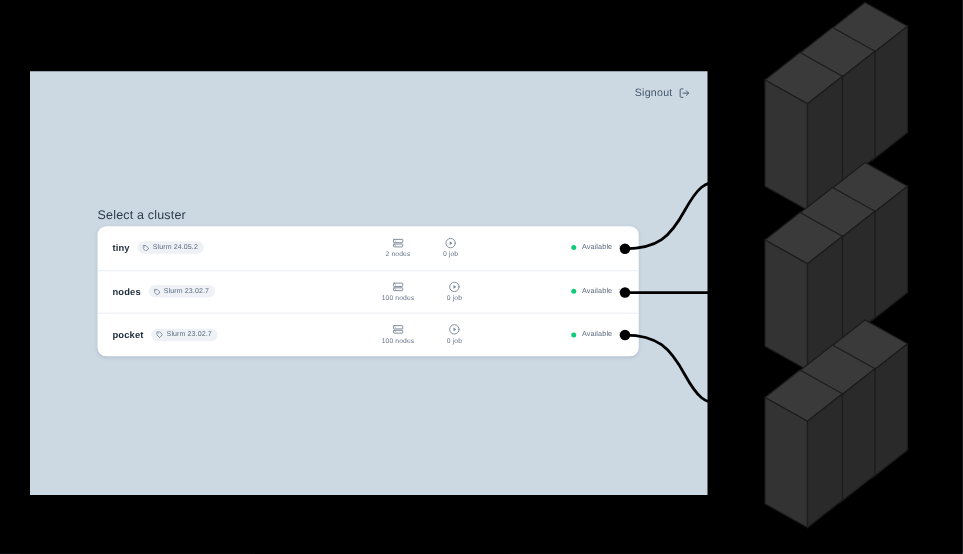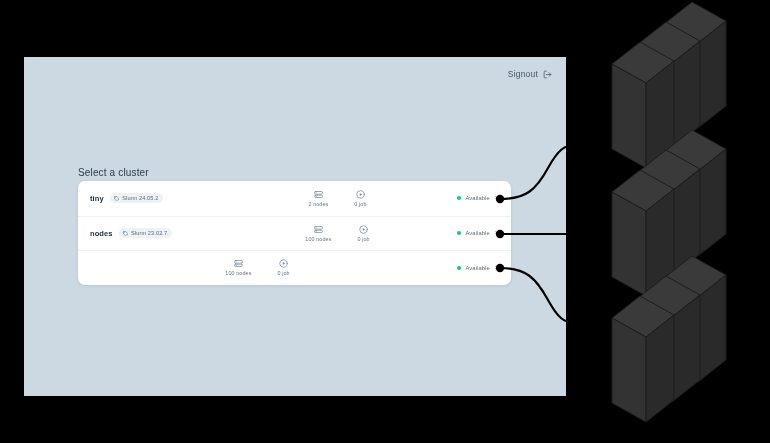--- a/index.html
+++ b/index.html
@@ -180,20 +180,32 @@
           </div>
         </div>
         <div class="row-right">
           <span class="status-dot" style="background: rgb(19, 201, 122);"></span>
           <span class="status-text">Available</span>
           <span class="chevron">›</span>
         </div>
       </div>
 
       <div class="cluster-row">
+        <div class="row-left">
+          <span class="cluster-name">pocket</span>
+          <span class="version-badge">
+            <span>
+              <svg width="5.5" height="5.5" viewBox="0 0 24 24" fill="none" stroke="#5b6b7e" stroke-width="2.4" stroke-linecap="round" stroke-linejoin="round">
+                <path d="M20.59 13.41l-7.17 7.17a2 2 0 0 1-2.83 0L2 12V2h10l8.59 8.59a2 2 0 0 1 0 2.82z"></path>
+                <line x1="7" y1="7" x2="7.01" y2="7"></line>
+              </svg>
+            </span>
+            <span class="version-text">Slurm 23.02.7</span>
+          </span>
+        </div>
         <div class="row-stats">
           <div class="stat">
             <span>
               <svg width="9" height="9" viewBox="0 0 24 24" fill="none" stroke="#7a8798" stroke-width="2" stroke-linecap="round" stroke-linejoin="round">
                 <rect x="2" y="4" width="20" height="7" rx="1.5"></rect>
                 <rect x="2" y="14" width="20" height="6" rx="1.5"></rect>
                 <line x1="6" y1="7.5" x2="6.01" y2="7.5"></line>
                 <line x1="6" y1="17" x2="6.01" y2="17"></line>
               </svg>
             </span>

